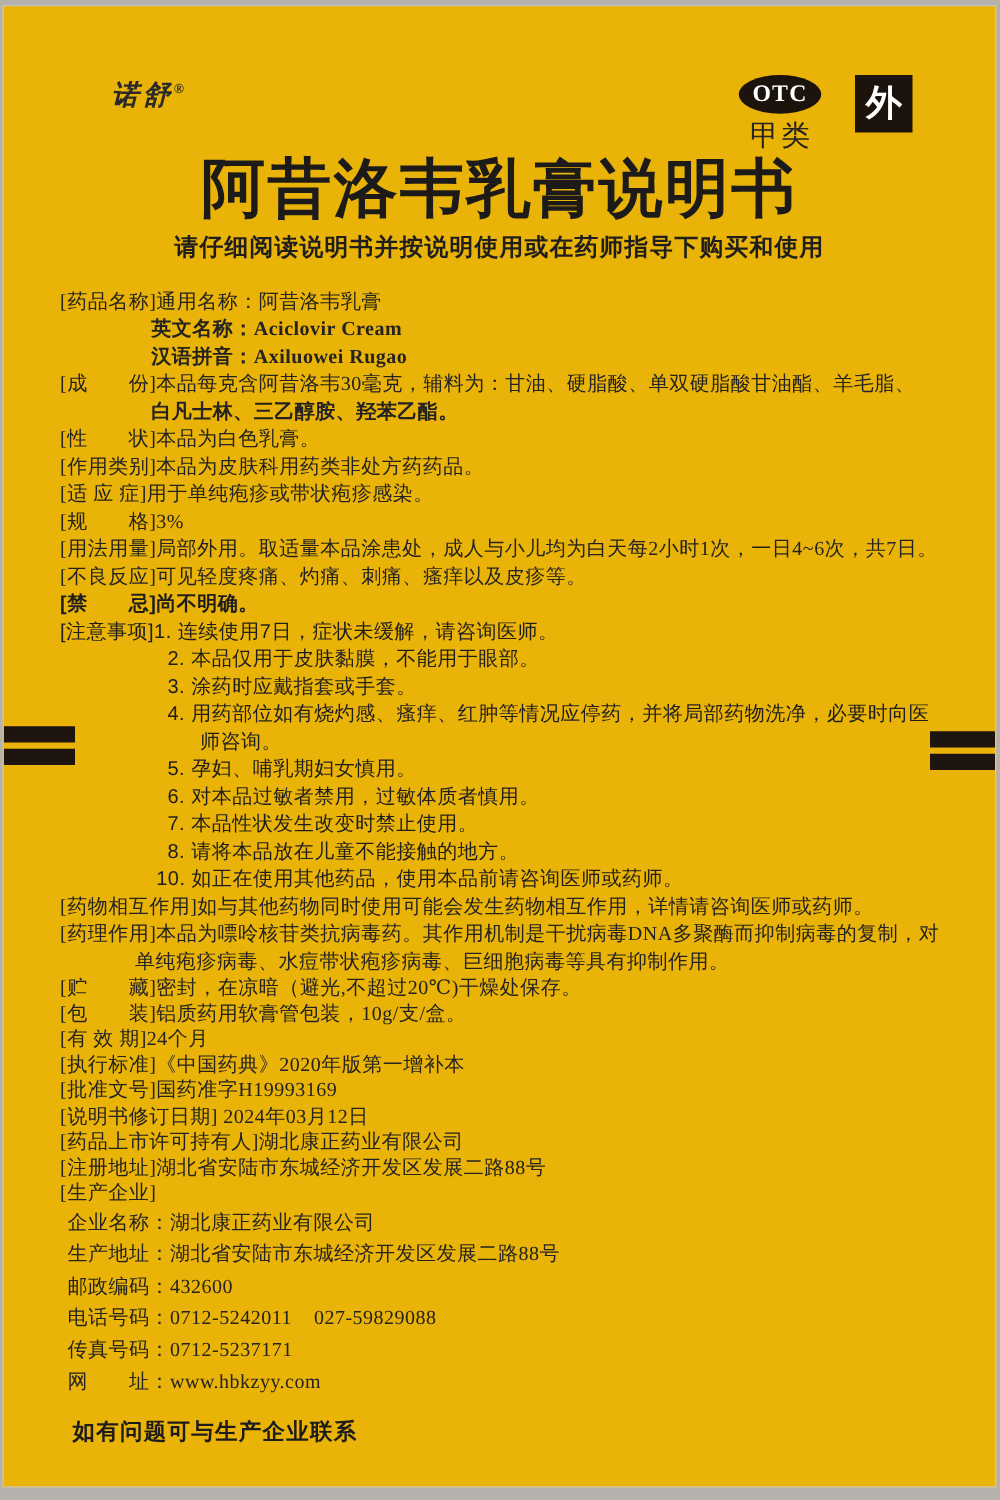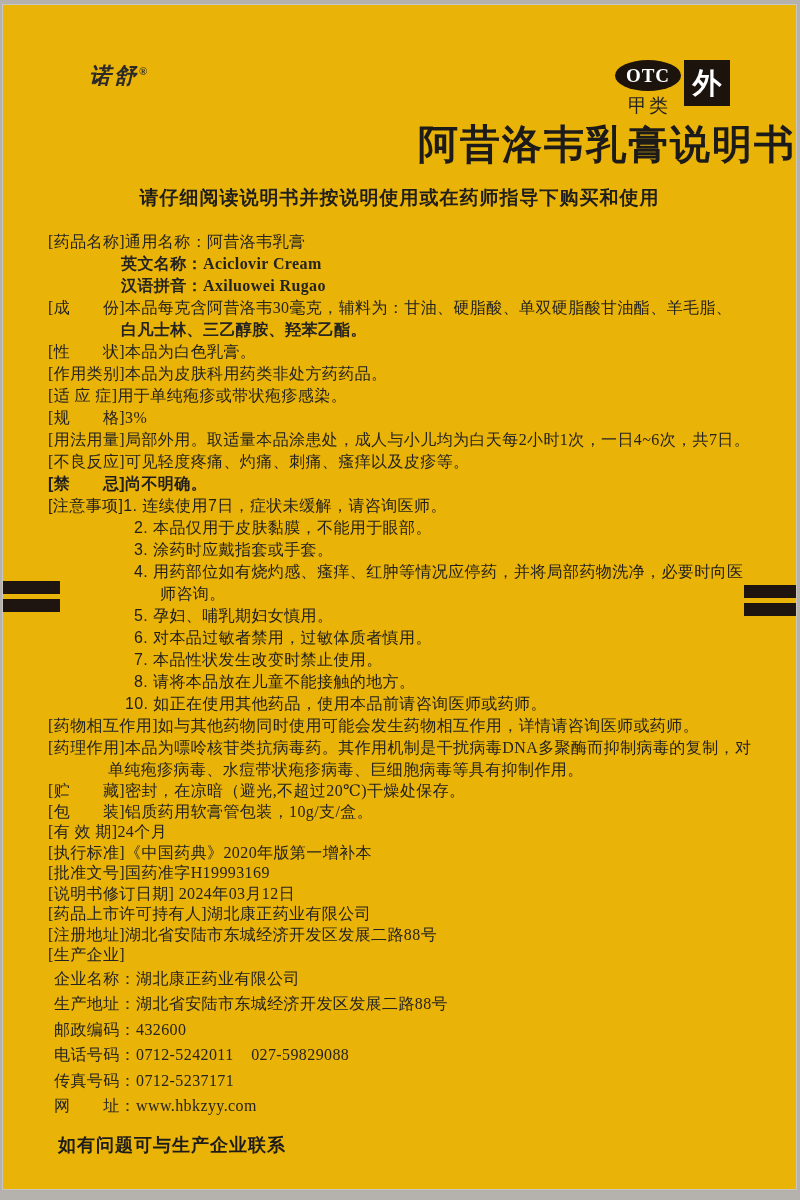--- a/index.html
+++ b/index.html
@@ -19,42 +19,42 @@
     overflow: hidden;
   }
   
   .brand {
     position: absolute; left: 86px; top: 56px;
     font-family: "Liberation Serif", "DejaVu Serif", serif;
     font-style: italic; font-weight: 700;
     font-size: 22px; letter-spacing: 3px; color: #2b2a28;
   }
   .brand sup { font-size: 11px; font-style: normal; letter-spacing: 0; }
-  .otc-wrap { position: absolute; left: 612px; top: 55px; width: 68px; text-align: center; }
+  .otc-wrap { position: absolute; left: 588px; top: 55px; width: 68px; text-align: center; }
   .otc-ellipse {
     width: 66px; height: 31px; background: #1c130d; border-radius: 50%;
     color: #fff; font-family: "Liberation Serif", "DejaVu Serif", serif;
     font-weight: 700; font-size: 19px; line-height: 31px; letter-spacing: 1px;
     text-align: center;
   }
   .otc-class {
-    margin-top: 2px; font-size: 19px; letter-spacing: 2px;
+    margin-top: 2px; font-size: 23px; letter-spacing: 2px;
     font-family: "Liberation Serif", "DejaVu Serif", serif; color: #242321;
   }
   .ext-badge {
     position: absolute; left: 681px; top: 55px; width: 46px; height: 46px;
     background: #1c130d; color: #ffffff; text-align: center;
     font-family: "Liberation Serif", "DejaVu Serif", serif;
     font-size: 29px; line-height: 46px; font-weight: 600;
   }
   .title {
     position: absolute; top: 112px; left: 0; width: 100%;
-    text-align: right;
+    text-align: center;
     font-family: "Liberation Sans", "DejaVu Sans", sans-serif;
-    font-weight: 900; font-size: 40px; letter-spacing: 2px; color: #1c1b1a;
+    font-weight: 900; font-size: 51px; letter-spacing: 2px; color: #1c1b1a;
   }
   .subtitle {
     position: absolute; top: 180px; left: 0; width: 100%;
     text-align: center;
     font-family: Liberation Serif, serif;
     font-weight: 700; font-size: 19px; letter-spacing: 1px; color: #1f1e1d;
   }
   
   .body-area { position: absolute; top: 226px; left: 45px; right: 20px; }
   .row {

